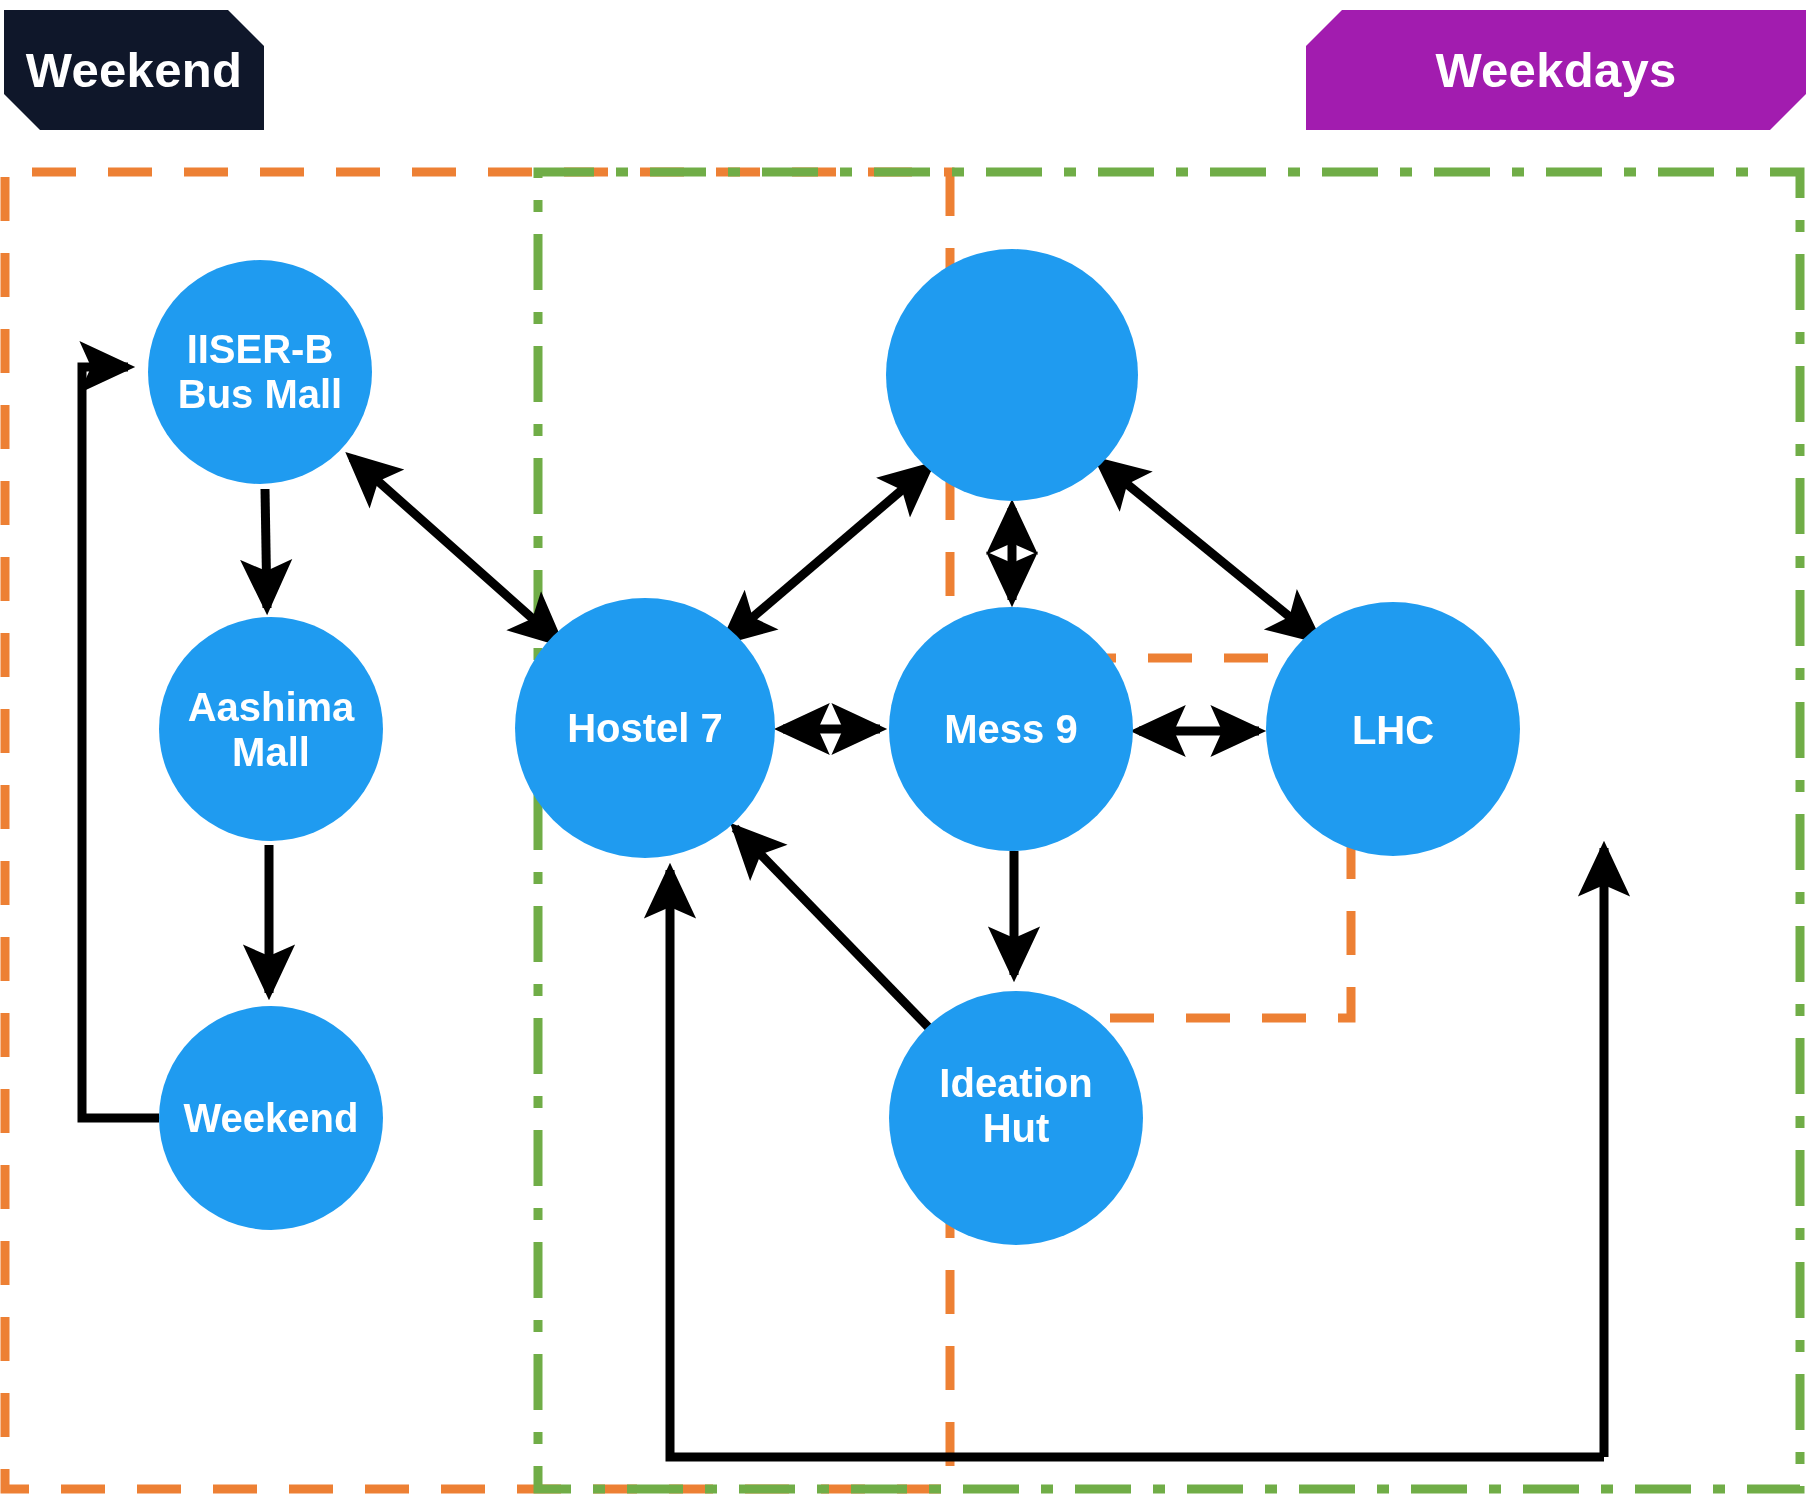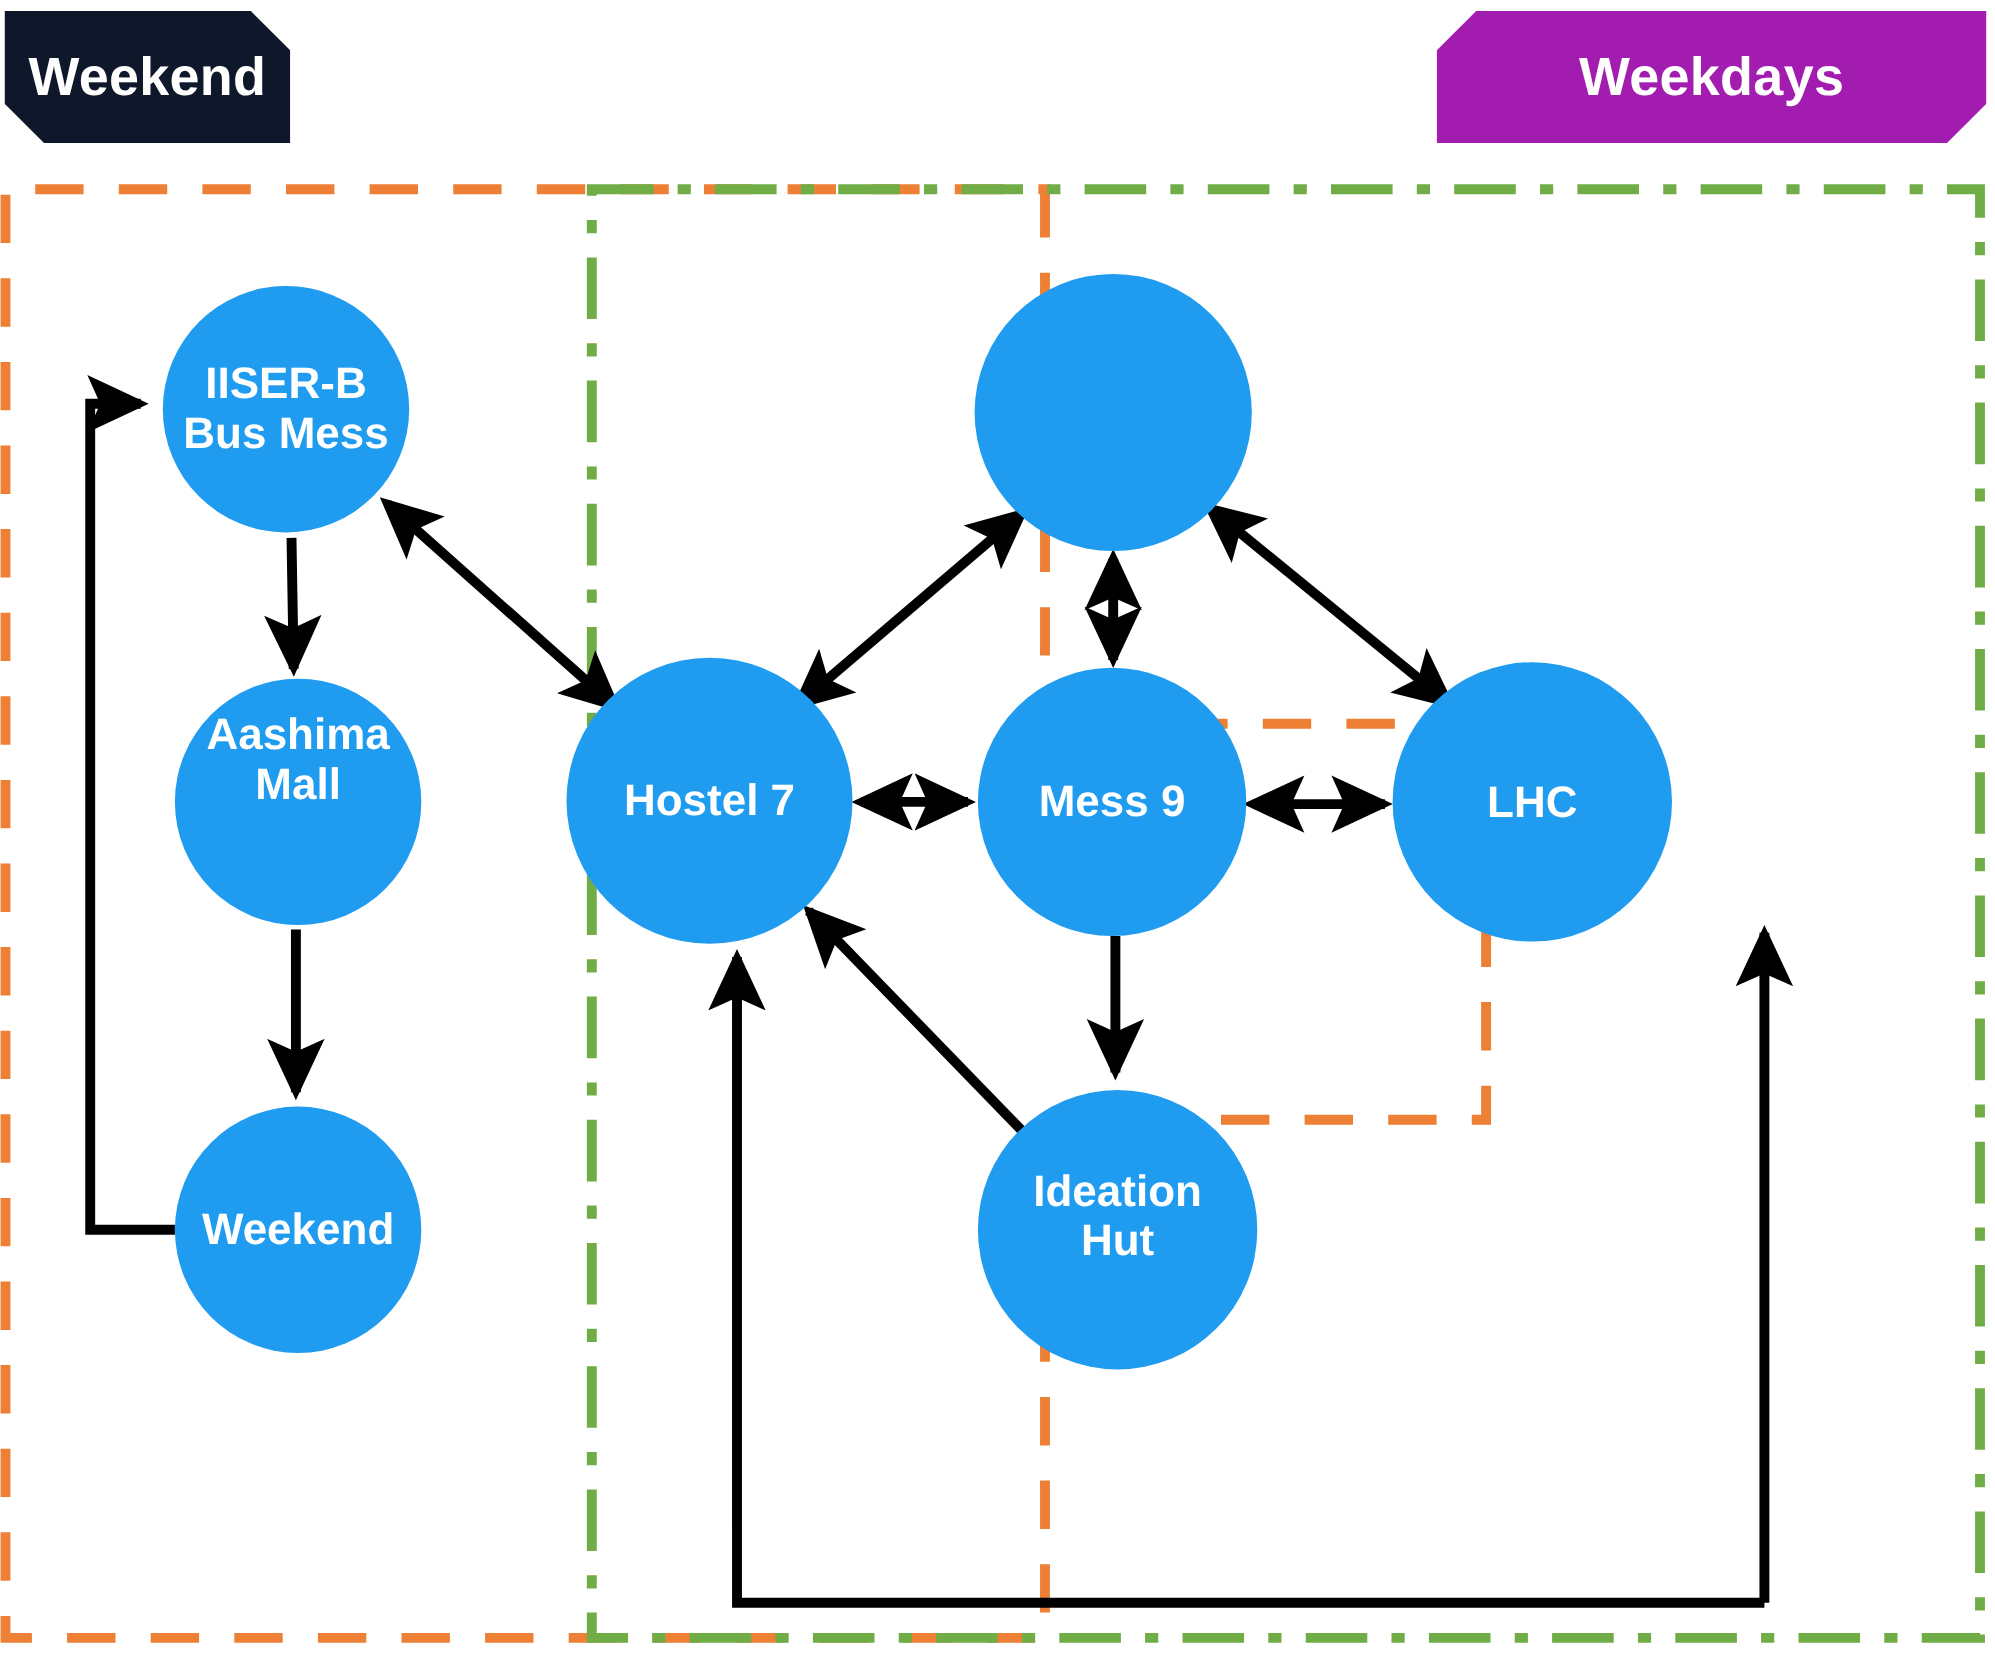--- a/index.html
+++ b/index.html
@@ -76,22 +76,22 @@
       <circle cx="271" cy="1118" r="112"></circle>
       <circle cx="645" cy="728" r="130"></circle>
       <circle cx="1012" cy="375" r="126"></circle>
       <circle cx="1011" cy="729" r="122"></circle>
       <circle cx="1393" cy="729" r="127"></circle>
       <circle cx="1016" cy="1118" r="127"></circle>
     </g>
   </svg>
 
   <div class="nodeLabel" style="left:130px;top:312px;width:260px;height:120px;">IISER-B
-Bus Mess</div>
-  <div class="nodeLabel" style="left:141px;top:631px;width:260px;height:120px;">Aashima
+Bus Mall</div>
+  <div class="nodeLabel" style="left:141px;top:670px;width:260px;height:120px;">Aashima
 Mall</div>
   <div class="nodeLabel" style="left:141px;top:1058px;width:260px;height:120px;">Weekend</div>
   <div class="nodeLabel" style="left:515px;top:668px;width:260px;height:120px;">Hostel 7</div>
   <div class="nodeLabel" style="left:881px;top:669px;width:260px;height:120px;">Mess 9</div>
   <div class="nodeLabel" style="left:1263px;top:670px;width:260px;height:120px;">LHC</div>
   <div class="nodeLabel" style="left:886px;top:1046px;width:260px;height:120px;">Ideation
 Hut</div>
 
   <div class="tag" id="tag-weekend">
     <span>Weekend</span>

